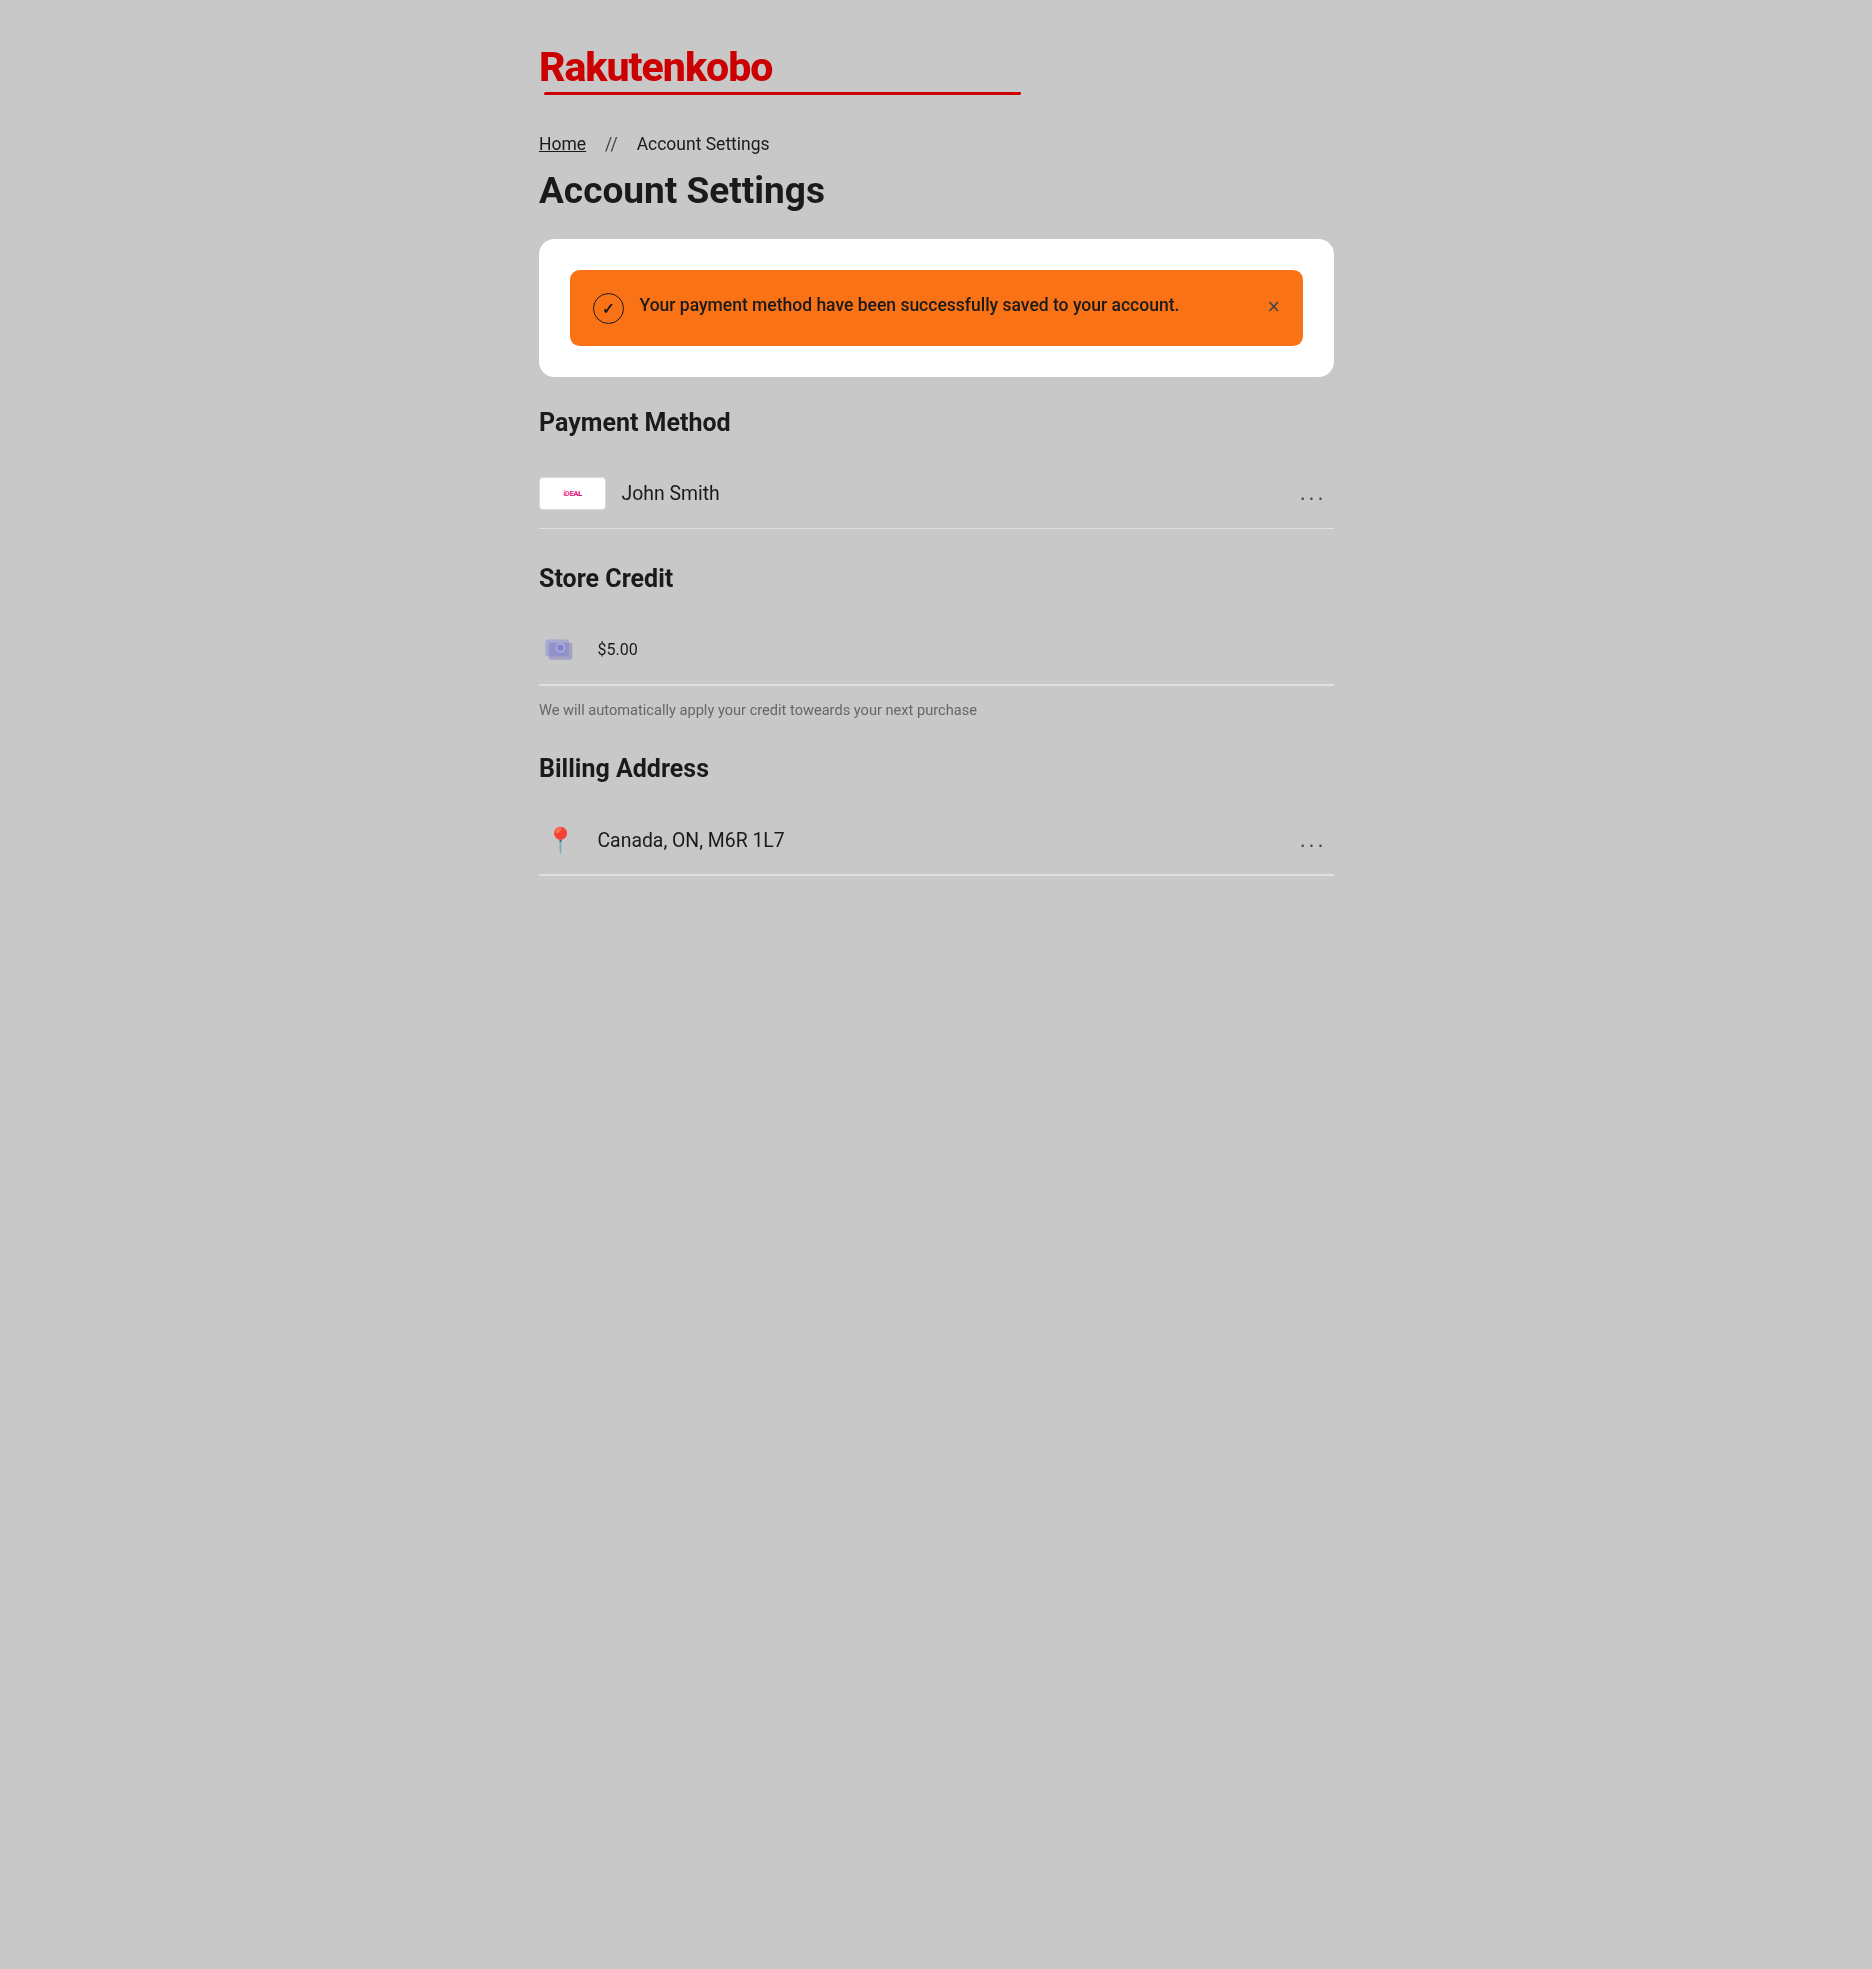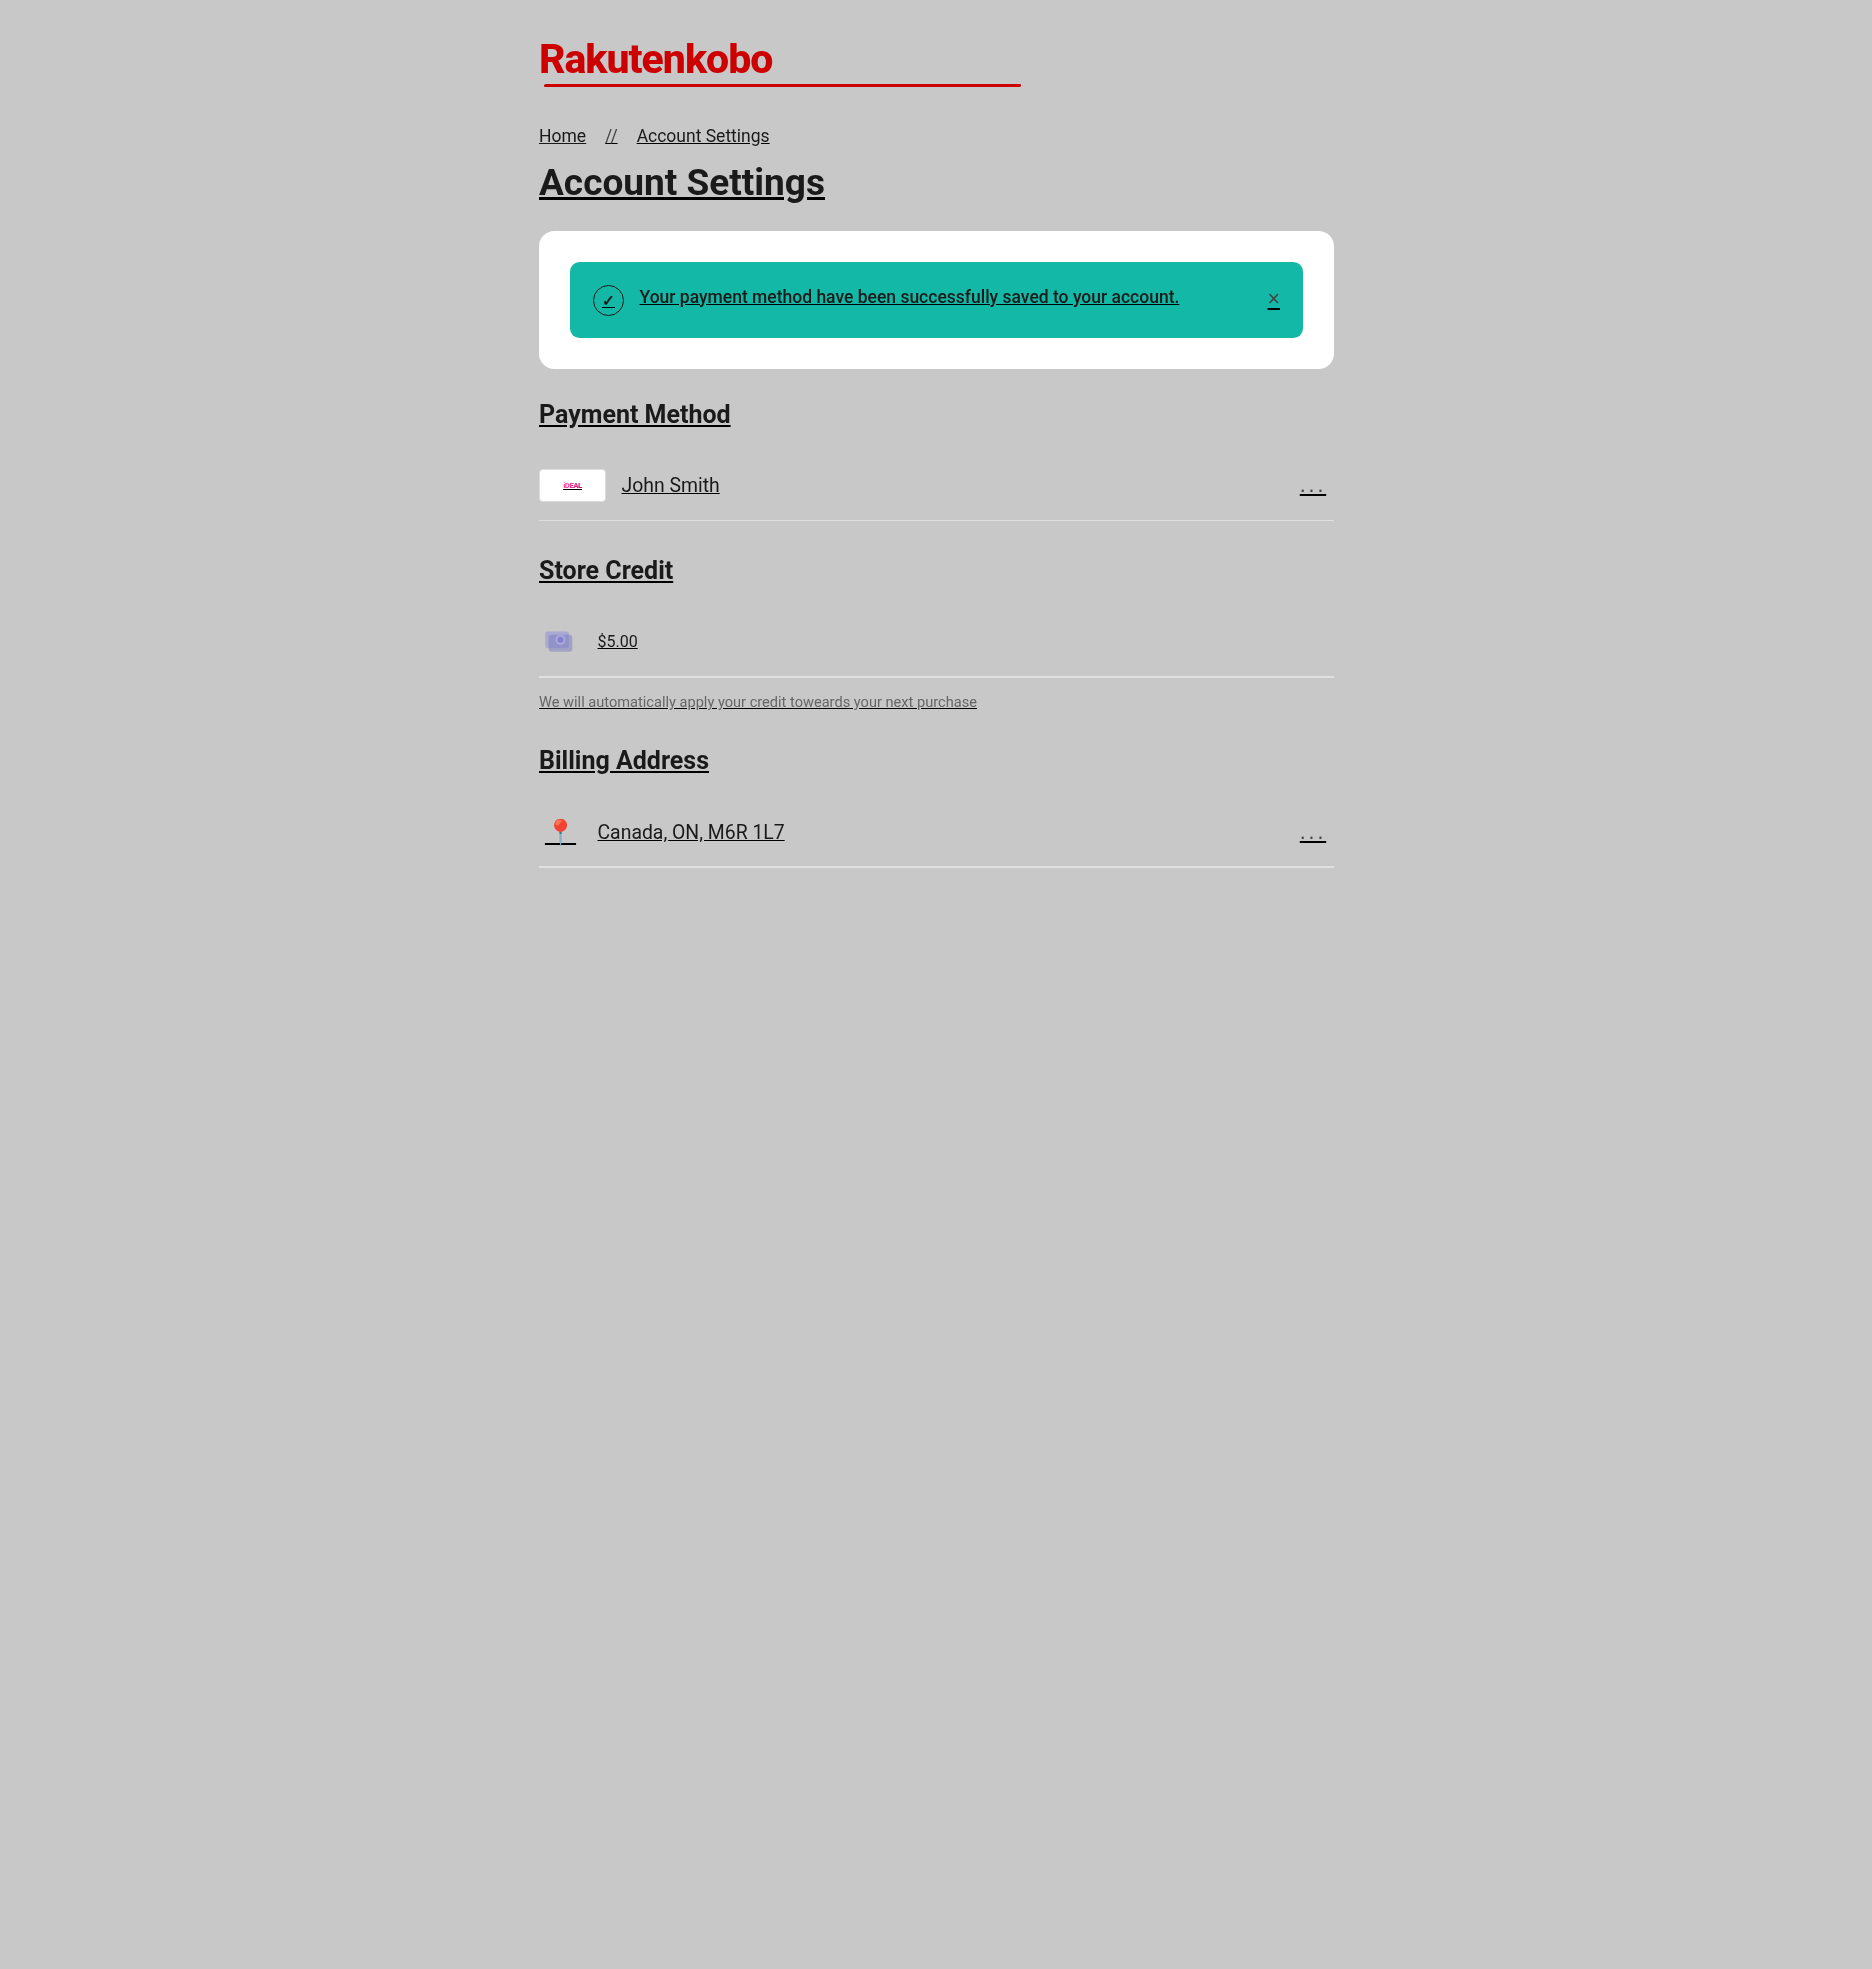--- a/index.html
+++ b/index.html
@@ -10,23 +10,22 @@
 
     body {
       background-color: #c8c8c8;
       font-family: -apple-system, BlinkMacSystemFont, 'Segoe UI', Roboto, sans-serif;
       min-height: 1970px;
       width: 1873px;
     }
 
     .page-wrapper {
       max-width: 873px;
-      margin: 0 auto;
+      margin: 8px auto;
       padding: 39px 39px;
-      text-decoration: underline;
     }
 
     .logo-area {
       margin-bottom: 39px;
     }
 
     .logo-text {
       font-size: 41px;
       font-weight: 800;
       color: #cc0000;
@@ -106,21 +105,21 @@
     }
 
     .content-card {
       background: #ffffff;
       border-radius: 15.5px;
       padding: 31px;
       margin-bottom: 31px;
     }
 
     .success-banner {
-      background: #14b8a6;
+      background: #f97316;
       border-radius: 9.7px;
       padding: 21.3px 23px;
       display: flex;
       align-items: flex-start;
       gap: 15.5px;
       margin-bottom: 0;
     }
 
     .success-icon {
       width: 31px;

